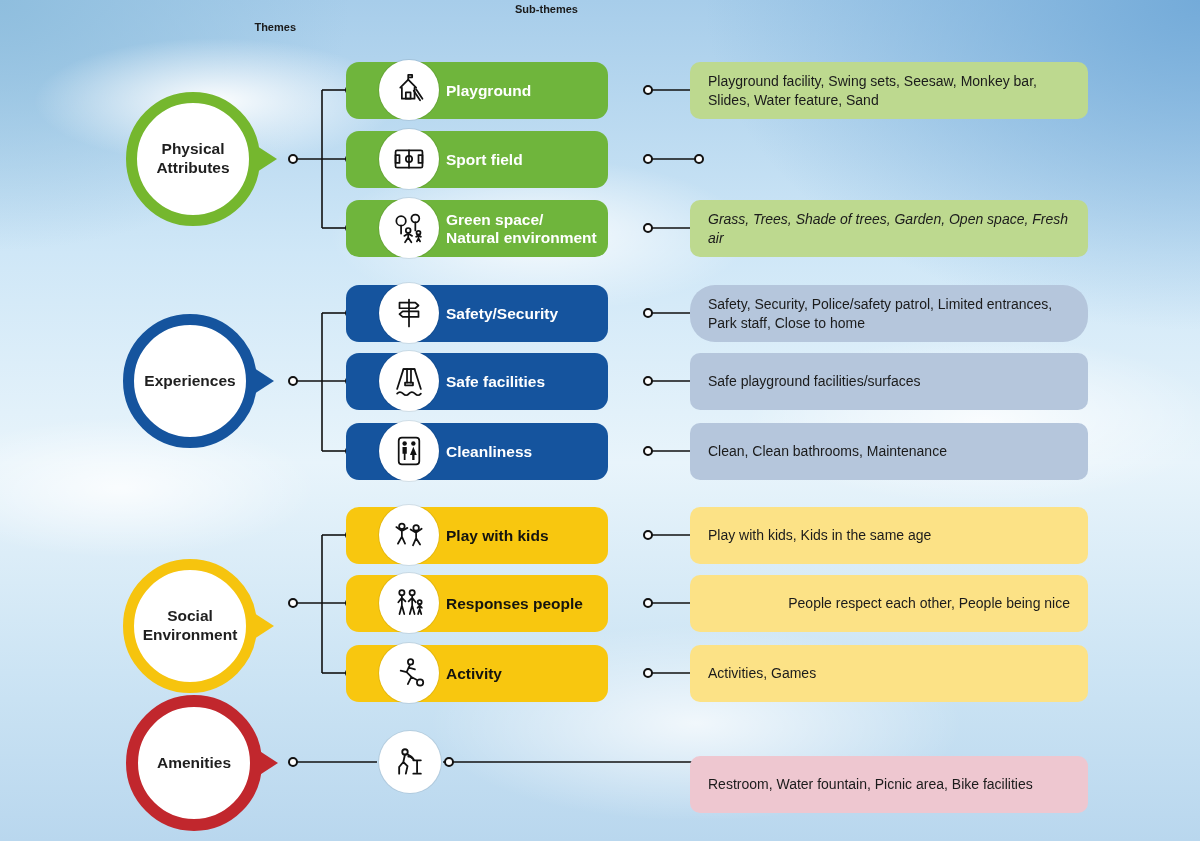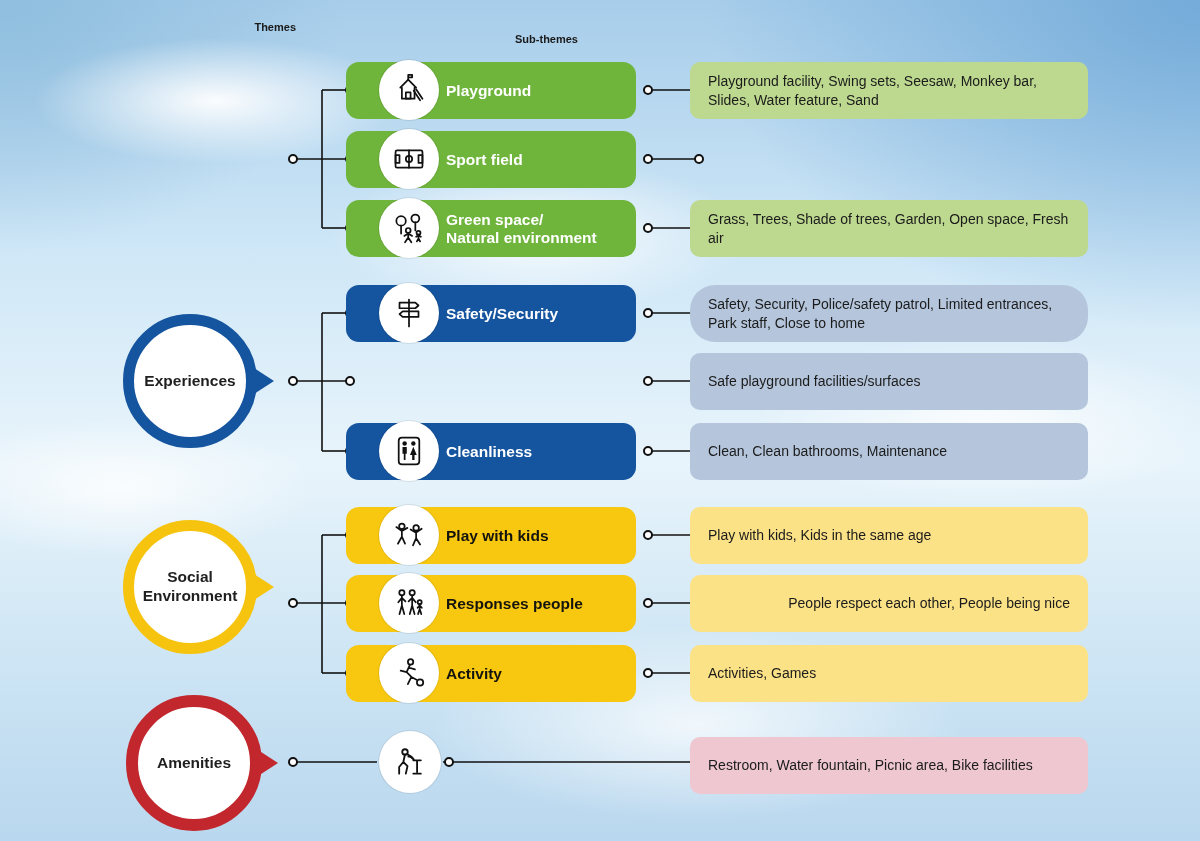--- a/index.html
+++ b/index.html
@@ -28,21 +28,21 @@
   .theme-circle .tail{
     position:absolute; right:-28px; top:50%; transform:translateY(-50%);
     width:0; height:0; border-top:13px solid transparent; border-bottom:13px solid transparent;
   }
   .theme-circle.g{border:11px solid #75b72e;} .theme-circle.g .tail{border-left:20px solid #75b72e;}
   .theme-circle.b{border:11px solid #15549e;} .theme-circle.b .tail{border-left:20px solid #15549e;}
   .theme-circle.y{border:11px solid #f6c40e;} .theme-circle.y .tail{border-left:20px solid #f6c40e;}
   .theme-circle.r{border:12px solid #c1272d;} .theme-circle.r .tail{border-left:20px solid #c1272d;}
 
   .pill{
-    position:absolute; z-index:2; left:346px; width:290px; height:57px; border-radius:13px;
+    position:absolute; z-index:2; left:346px; width:262px; height:57px; border-radius:13px;
     display:flex; align-items:center;
   }
   .pill.g{background:#6fb53c;} .pill.b{background:#15549e;} .pill.y{background:#f8c70f;}
   .plabel{margin-left:100px; font-weight:bold; font-size:15.5px; line-height:1.15; white-space:pre-line;}
   .pill.g .plabel,.pill.b .plabel{color:#ffffff;}
   .pill.y .plabel{color:#14140f;}
 
   .icircle{
     position:absolute; left:33px; top:-2px; width:60px; height:60px; border-radius:50%;
     background:#fff; display:flex; align-items:center; justify-content:center;
@@ -127,22 +127,26 @@
       <circle cx="648" cy="603" r="4"></circle>
         <circle cx="699" cy="603" r="4"></circle>
       <circle cx="648" cy="673" r="4"></circle>
         <circle cx="699" cy="673" r="4"></circle>
       <circle cx="449" cy="762" r="4"></circle>
         <circle cx="699" cy="762" r="4"></circle>
     </g>
   </svg>
 
   <div class="hdr" style="left:96px; top:21px; width:200px;">Themes</div>
-  <div class="hdr" style="left:378px; top:33px; width:200px;">Sub-themes</div>
-
+  <div class="hdr" style="left:378px; top:3px; width:200px;">Sub-themes</div>
+
+  <div class="theme-circle g" style="left:126px; top:92px;">
+    <span class="tlabel">Physical Attributes</span>
+    <span class="tail"></span>
+  </div>
 
   <div class="pill g" style="top:62px;">
     <span class="icircle">
       <svg class="ic" width="38" height="38" viewBox="0 0 48 48">
         <path d="M13 21 L23 11 L33 21"></path>
           <path d="M15 21 V35 H31 V21"></path>
         <rect x="20" y="27" width="6" height="8"></rect>
         <path d="M33 23 L41 35 M30 25 L38 37"></path>
         <path d="M23 5 V11 M23 5 H28 V8 H23"></path>
       </svg>
@@ -175,21 +179,21 @@
           <path d="M32 17 V27"></path>
         <circle cx="23" cy="27" r="3"></circle>
         <path d="M23 30 V36 M23 31 L18 34 M23 31 L28 34 M23 36 L19 42 M23 36 L27 42"></path>
         <circle cx="36" cy="30" r="2.5"></circle>
         <path d="M36 32.5 V37 M36 33 L33 35 M36 33 L39 35 M36 37 L34 41 M36 37 L38 41"></path>
       </svg>
     </span>
     <span class="plabel">Green space/
 Natural environment</span>
   </div>
-  <div class="resp g" style="top:200px;">
+  <div class="resp g" style="top:200px;font-style:italic;">
     <span>Grass, Trees, Shade of trees, Garden, Open space, Fresh air</span>
   </div>
 
   <div class="theme-circle b" style="left:123px; top:314px;">
     <span class="tlabel">Experiences</span>
     <span class="tail"></span>
   </div>
 
   <div class="pill b" style="top:285px;">
     <span class="icircle">
@@ -198,41 +202,54 @@
         <path d="M12 11 H32 L36 14.5 L32 18 H12 Z"></path>
         <path d="M36 22 H16 L12 25.5 L16 29 H36 Z"></path>
       </svg>
     </span>
     <span class="plabel">Safety/Security</span>
   </div>
   <div class="resp b" style="top:285px;border-radius:25px;">
     <span>Safety, Security, Police/safety patrol, Limited entrances, Park staff, Close to home</span>
   </div>
 
+  <div class="pill b" style="top:353px;">
+    <span class="icircle">
+      <svg class="ic" width="38" height="38" viewBox="0 0 48 48">
+        <path d="M9 34 L17 9 H31 L39 34"></path>
+          <line x1="17" y1="9" x2="31" y2="9"></line>
+        <line x1="21.5" y1="9" x2="21.5" y2="26"></line>
+          <line x1="26.5" y1="9" x2="26.5" y2="26"></line>
+        <rect x="19" y="26" width="10" height="3.5"></rect>
+        <path d="M9 40 q3.5 -4 7.5 0 t7.5 0 t7.5 0 t7.5 0"></path>
+      </svg>
+    </span>
+    <span class="plabel">Safe facilities</span>
+  </div>
   <div class="resp b" style="top:353px;">
     <span>Safe playground facilities/surfaces</span>
   </div>
 
   <div class="pill b" style="top:423px;">
     <span class="icircle">
       <svg class="ic" width="38" height="38" viewBox="0 0 48 48">
         <rect x="11" y="7" width="26" height="34" rx="4"></rect>
         <circle class="f" cx="18.5" cy="14.5" r="2.8"></circle>
         <path class="f" d="M15.8 19 h5.4 v8.5 h-1.6 v8 h-2.2 v-8 h-1.6 z"></path>
         <circle class="f" cx="29.5" cy="14.5" r="2.8"></circle>
         <path class="f" d="M29.5 18.5 l-4.3 10.5 h2.8 v6.5 h3 v-6.5 h2.8 z"></path>
       </svg>
     </span>
     <span class="plabel">Cleanliness</span>
   </div>
   <div class="resp b" style="top:423px;">
     <span>Clean, Clean bathrooms, Maintenance</span>
   </div>
 
-  <div class="theme-circle y" style="left:123px; top:520px;">
+  <div class="theme-circle y" style="left:123px; top:559px;">
     <span class="tlabel">Social Environment</span>
     <span class="tail"></span>
   </div>
 
   <div class="pill y" style="top:507px;">
     <span class="icircle">
       <svg class="ic" width="38" height="38" viewBox="0 0 48 48">
         <circle cx="15" cy="13" r="3.5"></circle>
         <path d="M15 16.5 V26 M15 19 L8 14 M15 19 L22 15 M15 26 L10 35 M15 26 L19 35"></path>
         <circle cx="33" cy="15" r="3.5"></circle>
@@ -283,17 +300,17 @@
 
   <span class="icircle standalone">
     <svg class="ic" width="40" height="40" viewBox="0 0 48 48">
       <circle cx="18" cy="12" r="3.3"></circle>
       <path d="M20.5 14.5 Q26 17 28.5 21"></path>
       <path d="M18 15 L16 24 M16 24 L11 30 M16 24 L21 29 M11 30 L11 38 M21 29 L19 38"></path>
       <path d="M28 22 h9 M32.5 22 v14 M28 38 h9"></path>
       <path d="M27.5 20 q-2.5 -3 -5.5 -2.5"></path>
     </svg>
   </span>
-  <div class="resp r" style="top:737px;">
+  <div class="resp r" style="top:756px;">
     <span>Restroom, Water fountain, Picnic area, Bike facilities</span>
   </div>
 
 </div>
 
 </body></html>

